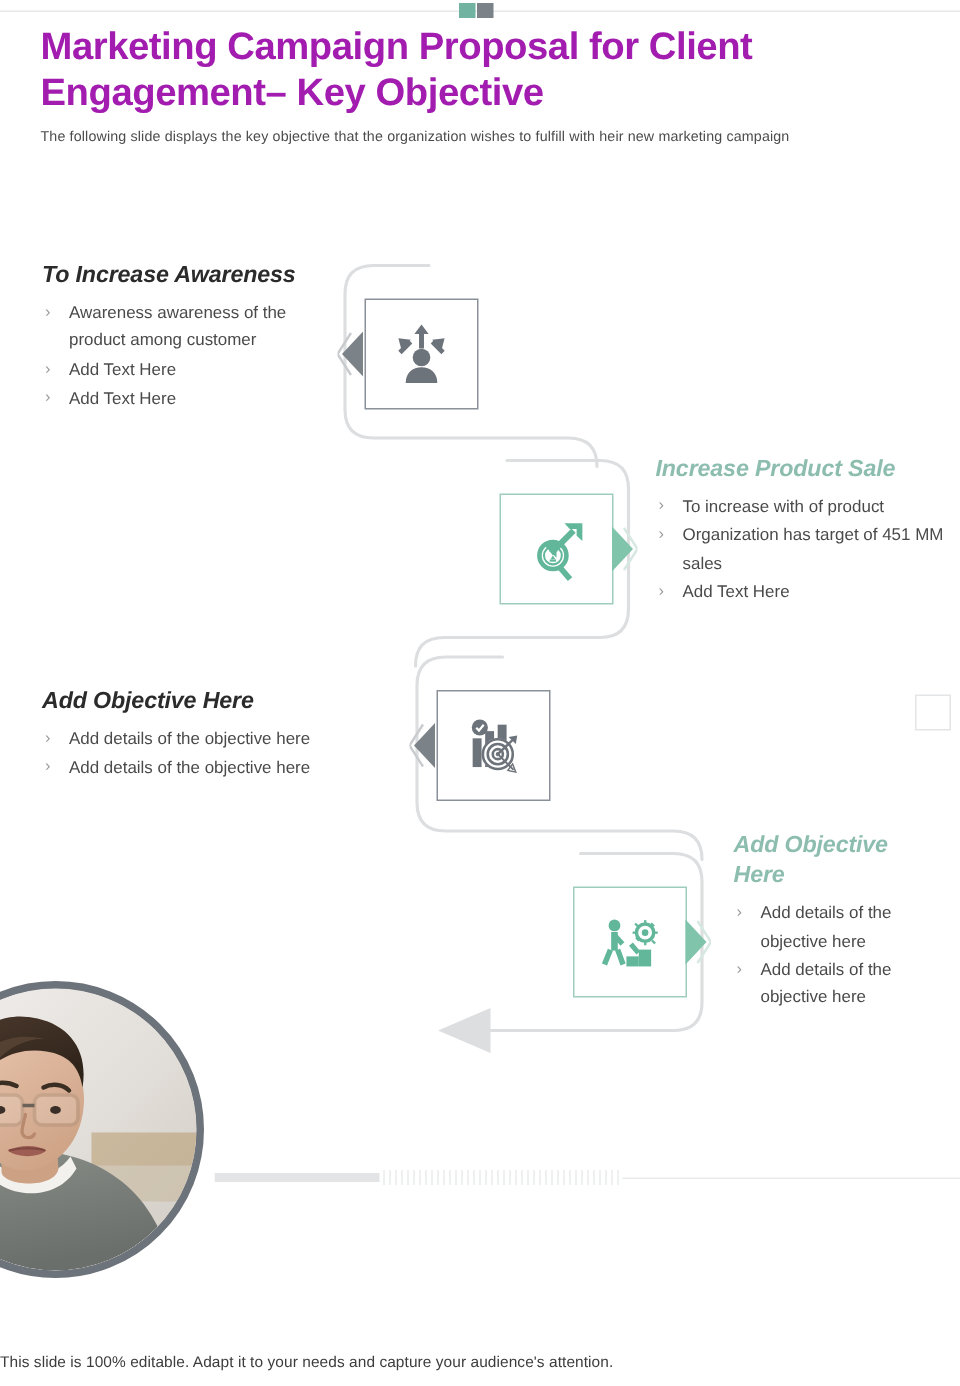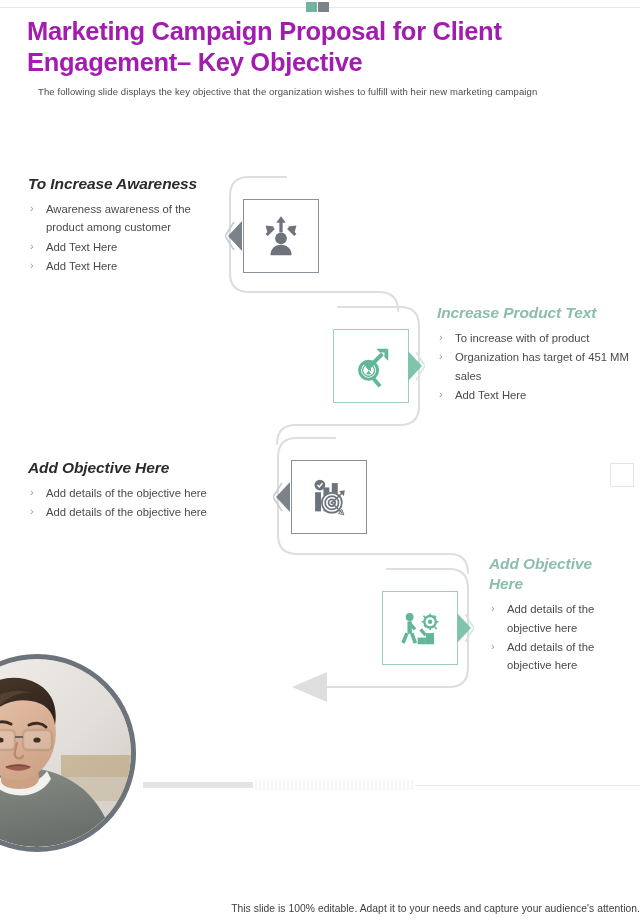--- a/index.html
+++ b/index.html
@@ -17,21 +17,21 @@
   .sq.teal{left:306px;background:#6fb3a0;}
   .sq.gray{left:318px;background:#7b8288;}
 
   
   .header{position:absolute;left:27px;top:16px;width:590px;}
   .title{
     font-size:25.5px;font-weight:bold;color:#a21caf;
     line-height:1.23;letter-spacing:-0.3px;margin:0;
   }
   .subtitle{
-    margin:7px 0 0 11px;font-size:9.5px;color:#4c4c4c;
+    margin:7px 0 0 0;font-size:9.5px;color:#4c4c4c;
     letter-spacing:0.1px;line-height:1.3;
   }
 
   
   .ribbon{position:absolute;left:0;top:0;width:640px;height:924px;pointer-events:none;}
 
   
   .icobox{
     position:absolute;background:#fff;box-sizing:border-box;
     display:flex;align-items:center;justify-content:center;
@@ -62,21 +62,21 @@
     border-radius:50%;border:5px solid #6d737a;box-sizing:border-box;
     overflow:hidden;background:#d9d6d2;
   }
   .photo-wrap svg{display:block;}
 
   
   .decobar{position:absolute;left:143px;top:779px;width:497px;height:12px;}
 
   
   .footer{
-    position:absolute;left:0;top:903px;width:640px;text-align:right;
+    position:absolute;left:0;top:903px;width:640px;text-align:left;
     font-size:10.3px;color:#3d3d3d;letter-spacing:0.05px;
   }
   .corner-box{position:absolute;right:6px;top:463px;width:22px;height:22px;border:1px solid #e3e5e7;}
 </style>
 </head>
 <body>
 
 <div class="slide">
 
   <div class="top-rule"></div>
@@ -145,21 +145,21 @@
         <rect x="27.5" y="34.5" width="4" height="12" transform="rotate(-41 29.5 40.5)"></rect>
       </g>
     </svg>
   </div>
   <svg class="chev" style="left:403px;top:349px;" viewBox="0 0 22 34">
     <polygon points="5,2 5,32 19,17" fill="#7fc4ab"></polygon>
     <polyline points="13,3 22,17 13,31" fill="none" stroke="#d6e8e1" stroke-width="1.6"></polyline>
   </svg>
 
   <div class="block" style="left:437px;top:303px;width:195px;">
-    <h2 class="bhead teal">Increase Product Text</h2>
+    <h2 class="bhead teal">Increase Product Sale</h2>
     <ul class="blist">
       <li><span class="cb">›</span><span>To increase with of product</span></li>
       <li><span class="cb">›</span><span>Organization has target of 451 MM  sales</span></li>
       <li><span class="cb">›</span><span>Add Text Here</span></li>
     </ul>
   </div>
 
   <div class="icobox gray" style="left:291px;top:460px;width:76px;height:74px;">
     <svg width="46" height="46" viewBox="0 0 48 48">
       <g fill="#6d737a">

